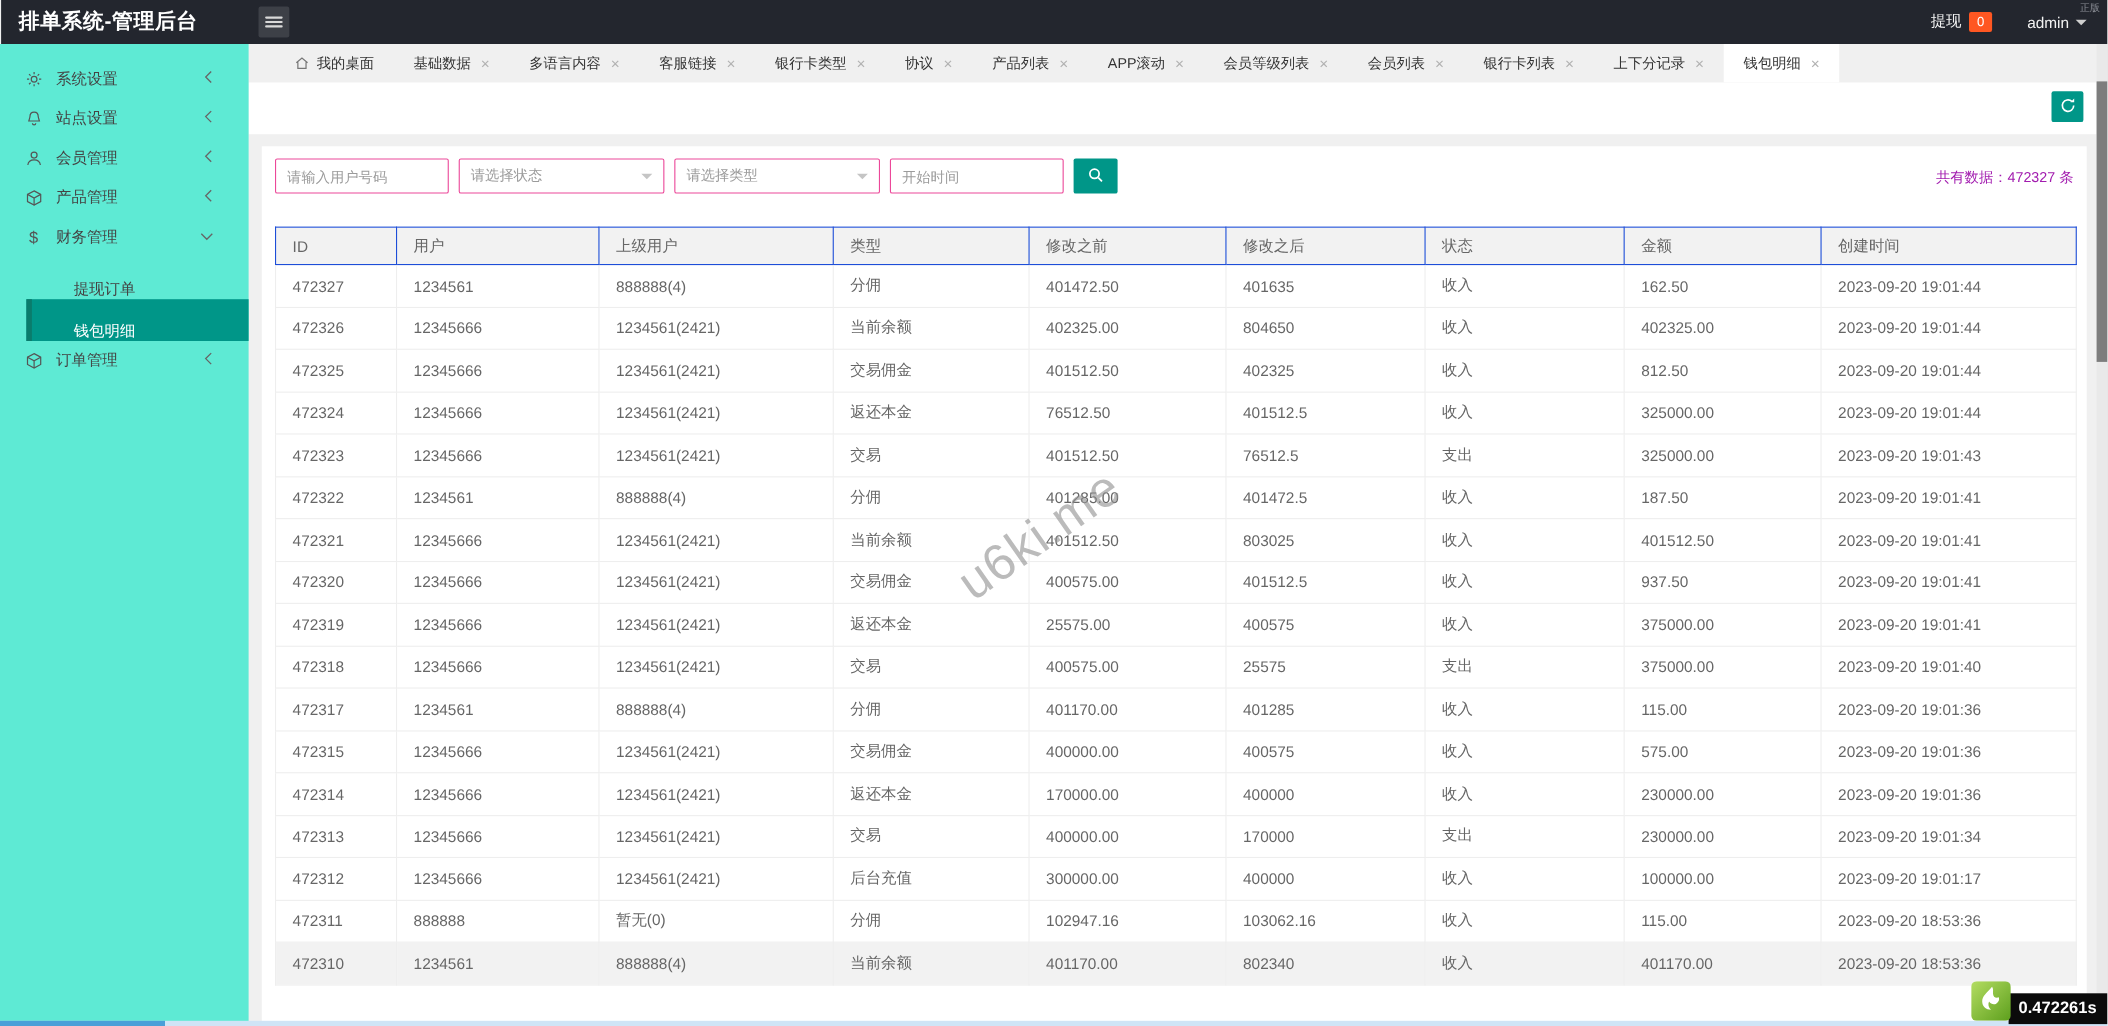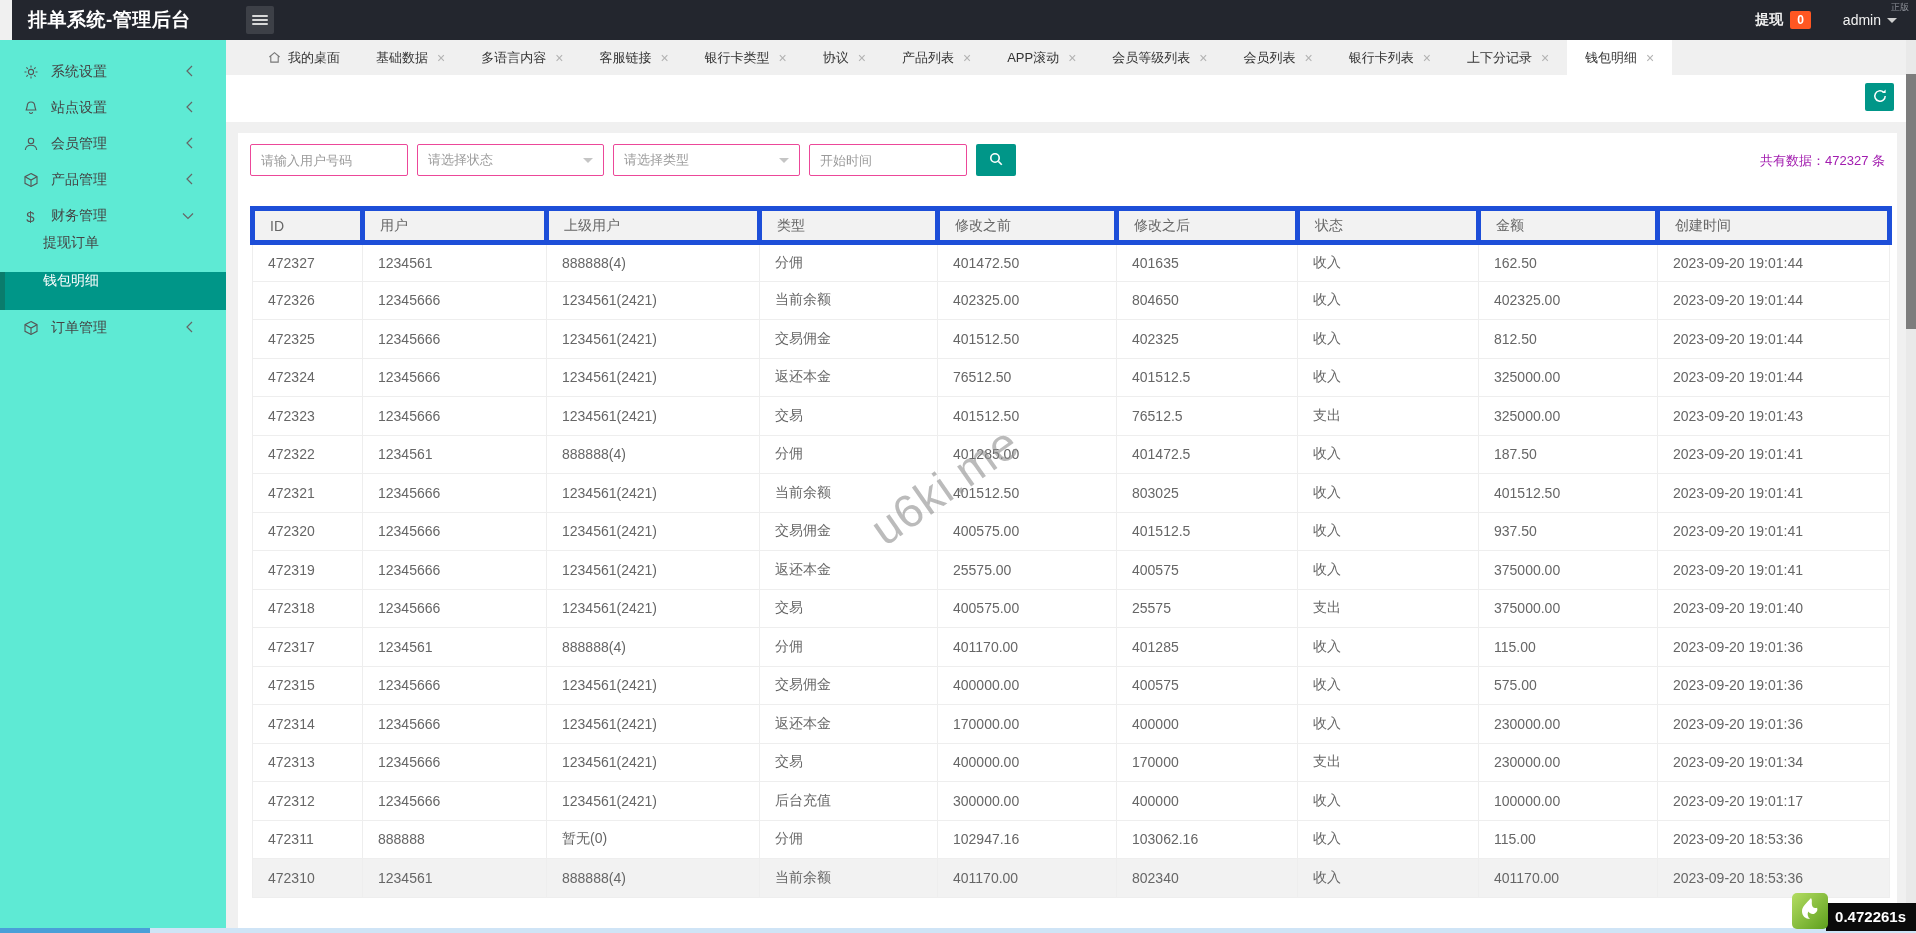--- a/index.html
+++ b/index.html
@@ -1,36 +1,36 @@
 <!DOCTYPE html>
 <html><head>
 <meta charset="utf-8">
 <style>
   html,body{margin:0;padding:0;background:#d8d8d8;}
   *{box-sizing:border-box;font-family:"Liberation Sans","DejaVu Sans",sans-serif;}
   .app{position:relative;width:1916px;height:933px;overflow:hidden;background:#f0f0f0;}
 
   
-  .header{position:absolute;top:0;left:12px;right:0;height:40px;background:#23262e;color:#fff;z-index:20;}
+  .header{position:absolute;top:0;left:1px;right:0;height:40px;background:#23262e;color:#fff;z-index:20;}
   .app-title{position:absolute;left:16px;top:0;line-height:40px;font-size:19px;font-weight:bold;letter-spacing:.5px;color:#fff;}
   .hamburger{position:absolute;left:234px;top:6px;width:28px;height:28px;background:rgba(255,255,255,.12);border:none;border-radius:2px;cursor:pointer;padding:6px 6px;}
   .hamburger i{display:block;height:2px;background:#d9d9d9;margin:2px 0;border-radius:1px;}
   .genuine{position:absolute;top:1px;right:7px;font-size:9px;color:#8b8e96;}
   .header-right{position:absolute;right:19px;top:0;height:40px;display:flex;align-items:center;gap:32px;}
-  .withdraw{display:flex;align-items:center;gap:7px;font-size:14px;color:#f2f2f2;cursor:pointer;font-weight:bold;}
+  .withdraw{display:flex;align-items:center;gap:7px;font-size:14px;color:#f2f2f2;cursor:pointer;}
   .badge{background:#ff5722;color:#fff;font-size:12px;line-height:1;padding:3px 7px;border-radius:2px;}
   .usermenu{display:flex;align-items:center;gap:6px;font-size:14px;color:#f2f2f2;cursor:pointer;}
   .caret{width:0;height:0;border-left:5px solid transparent;border-right:5px solid transparent;border-top:5px solid #cfcfcf;}
 
   
   .sidebar{position:absolute;top:40px;left:0;width:226px;bottom:0;background:#5eead4;padding-top:14px;z-index:10;}
   .menu-item{position:relative;height:36px;display:flex;align-items:center;padding-left:22px;cursor:pointer;color:#444;}
   .menu-item .mlabel{font-size:14px;margin-left:12px;color:#444;}
   .menu-item .chev{position:absolute;right:32px;}
-  .submenu-item{height:38px;display:flex;align-items:flex-start;padding-left:43px;font-size:14px;color:#444;cursor:pointer;}
+  .submenu-item{height:38px;display:flex;align-items:flex-end;padding-left:43px;font-size:14px;color:#444;cursor:pointer;margin-left:24px;}
   .submenu-item.active{background:#009688;color:#fff;border-left:5px solid #0a7c6c;padding-left:38px;}
   .micon{width:17px;height:17px;display:inline-flex;align-items:center;justify-content:center;color:#555;font-size:15px;}
 
   
   .main{position:absolute;left:226px;top:40px;right:0;bottom:0;background:#f0f0f0;}
 
   
   .tabbar{height:35px;display:flex;align-items:stretch;overflow:hidden;padding-left:24px;}
   .tab{display:flex;align-items:center;padding:0 18px;font-size:13px;color:#333;cursor:pointer;white-space:nowrap;}
   .tab.active{background:#fff;}
@@ -46,21 +46,21 @@
   .filters{display:flex;align-items:center;gap:9px;position:relative;}
   .f-input,.f-select{height:32px;border:1px solid #ec4899;border-radius:2px;background:#fff;font-size:13px;color:#666;padding:0 10px;}
   .f-input::placeholder{color:#9b9b9b;}
   .f-select{position:relative;display:flex;align-items:center;color:#9b9b9b;cursor:pointer;}
   .f-select .scaret{position:absolute;right:10px;width:0;height:0;border-left:5px solid transparent;border-right:5px solid transparent;border-top:5px solid #c5c5c5;}
   .search-btn{width:40px;height:32px;background:#009688;border:none;border-radius:2px;cursor:pointer;display:flex;align-items:center;justify-content:center;}
   .total{position:absolute;right:2px;top:8px;font-size:13px;color:#a21caf;}
 
   
   .dtable{border-collapse:collapse;margin-top:30px;width:1637px;table-layout:fixed;}
-  .dtable th{background:#f2f2f2;height:34px;font-weight:normal;text-align:left;padding-left:15px;font-size:14px;color:#666;border:5px solid #1d4ed8;}
+  .dtable th{background:#f2f2f2;height:34px;font-weight:normal;text-align:left;padding-left:15px;font-size:14px;color:#666;border:1px solid #1d4ed8;}
   .dtable td{height:38.5px;font-size:14px;color:#666;padding-left:15px;border:1px solid #eeeeee;background:#fff;}
   .dtable tr.shaded td{background:#f2f2f2;}
 
   
   .watermark{position:absolute;left:628px;top:398px;width:240px;font-size:46px;color:#8f8f8f;opacity:.6;transform:rotate(-35deg);pointer-events:none;z-index:6;letter-spacing:1px;}
 
   
   .vscroll{position:absolute;top:40px;right:0;width:10px;bottom:5px;background:#e9e9e9;z-index:15;}
   .vscroll .vthumb{position:absolute;top:34px;left:0;width:10px;height:255px;background:#7d7d7d;}
   .hscroll{position:absolute;left:0;right:0;bottom:0;height:5px;background:#cfe4f6;z-index:14;}

